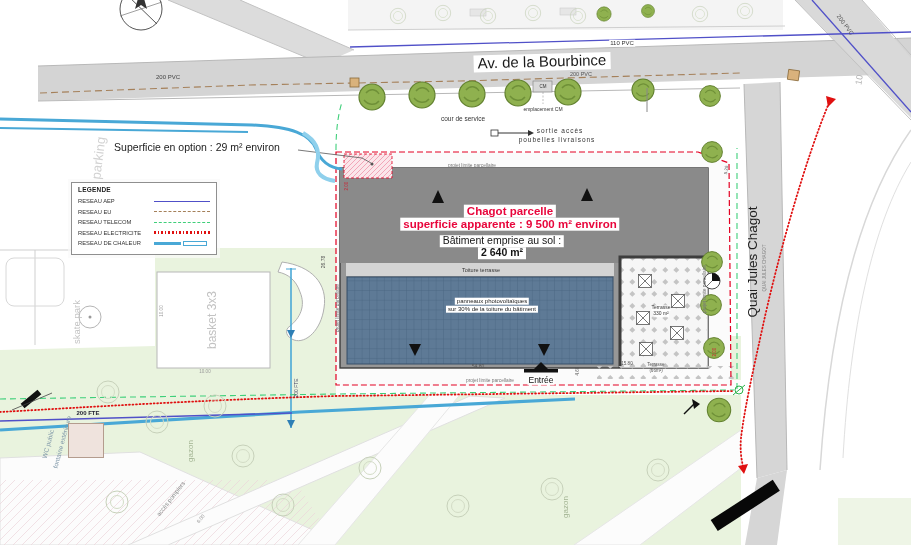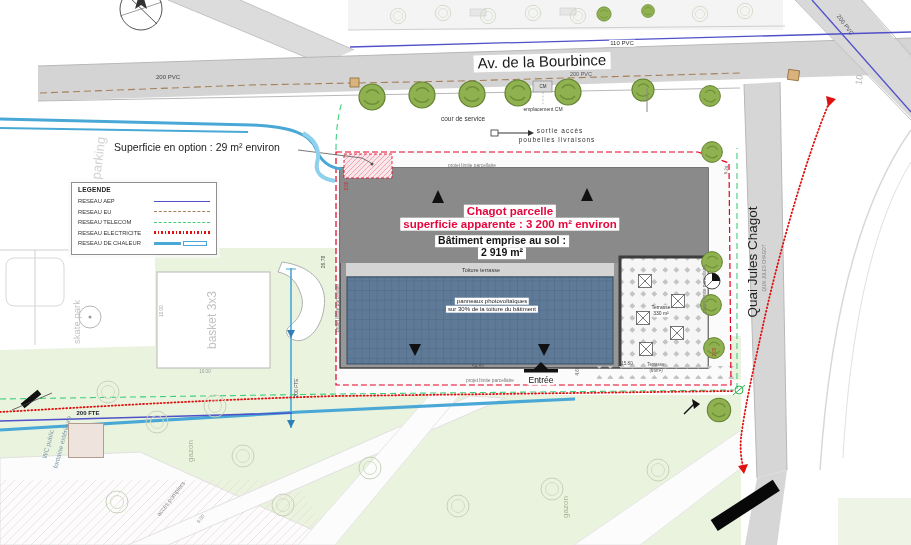--- a/index.html
+++ b/index.html
@@ -280,23 +280,23 @@
 
 <div class="lbl" style="left:622px;top:43px;font-size:6px;color:#333;background:#fff;padding:0 1px">110 PVC</div>
 <div class="lbl" style="left:168px;top:77px;font-size:6px;color:#444">200 PVC</div>
 <div class="lbl" style="left:581px;top:74px;font-size:5.5px;color:#555">200 PVC</div>
 <div class="lbl" style="left:845px;top:25px;font-size:6px;color:#555;transform:translate(-50%,-50%) rotate(54deg)">200 PVC</div>
 <div class="lbl" style="left:88px;top:413px;font-size:6px;font-weight:bold;color:#223">200 FTE</div>
 <div class="lbl" style="left:297px;top:388px;font-size:5px;color:#446;transform:translate(-50%,-50%) rotate(-90deg)">200 FTE</div>
 
 <div class="lbl" style="left:197px;top:148px;font-size:10.5px;color:#222;background:#fff;padding:0 2px">Superficie en option : 29 m² environ</div>
 <div class="lbl" style="left:510px;top:211px;font-size:11.5px;font-weight:bold;color:#e8063c;background:#fff;padding:0 3px">Chagot parcelle</div>
-<div class="lbl" style="left:510px;top:224px;font-size:11.5px;font-weight:bold;color:#e8063c;background:#fff;padding:0 3px">superficie apparente : 3 200 m² environ</div>
-<div class="lbl" style="left:502px;top:241px;font-size:10.5px;font-weight:bold;color:#151515;background:#fff;padding:0 3px">Bâtiment emprise au sol :</div>
-<div class="lbl" style="left:502px;top:253px;font-size:10.5px;font-weight:bold;color:#151515;background:#fff;padding:0 3px">2 919 m²</div>
+<div class="lbl" style="left:510px;top:224px;font-size:11.5px;font-weight:bold;color:#e8063c;background:#fff;padding:0 3px">superficie apparente : 9 500 m² environ</div>
+<div class="lbl" style="left:502px;top:241px;font-size:10.5px;font-weight:normal;color:#151515;background:#fff;padding:0 3px">Bâtiment emprise au sol :</div>
+<div class="lbl" style="left:502px;top:253px;font-size:10.5px;font-weight:bold;color:#151515;background:#fff;padding:0 3px">2 640 m²</div>
 
 <div class="lbl" style="left:481px;top:270px;font-size:5.5px;color:#333">Toiture terrasse</div>
 <div class="lbl" style="left:492px;top:301px;font-size:6px;color:#222;background:#fff;padding:0 2px">panneaux photovoltaïques</div>
 <div class="lbl" style="left:492px;top:309px;font-size:6px;color:#222;background:#fff;padding:0 2px">sur 30% de la toiture du bâtiment</div>
 
 <div class="lbl" style="left:661px;top:308px;font-size:5px;color:#333;background:rgba(255,255,255,.85)">Terrasse</div>
 <div class="lbl" style="left:661px;top:314px;font-size:5px;color:#333;background:rgba(255,255,255,.85)">330 m²</div>
 <div class="lbl" style="left:656px;top:365px;font-size:4.5px;color:#555">Terrasse</div>
 <div class="lbl" style="left:656px;top:371px;font-size:4.5px;color:#555">(66m²)</div>
 

